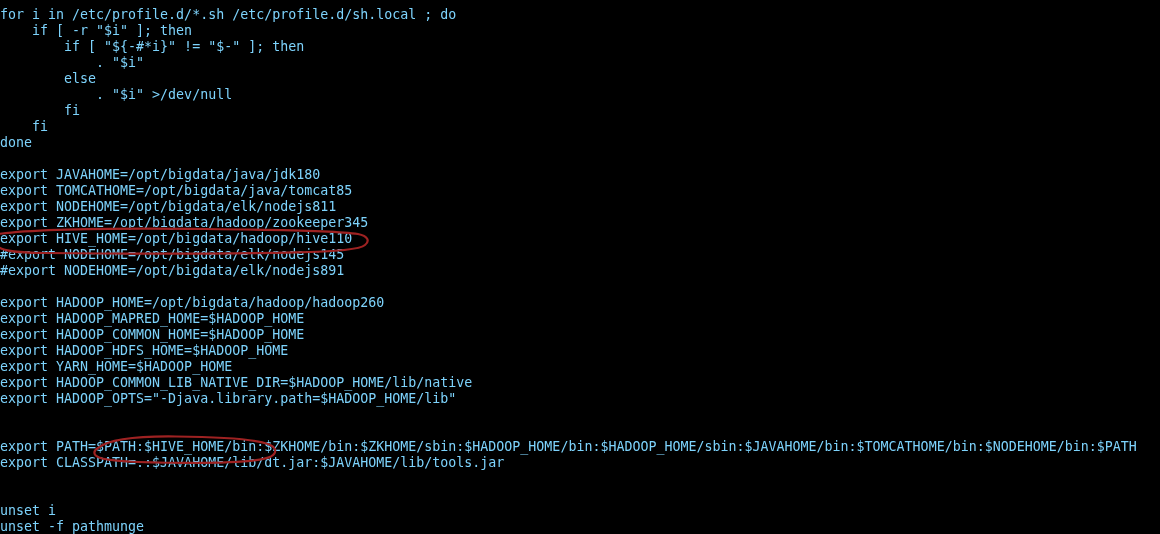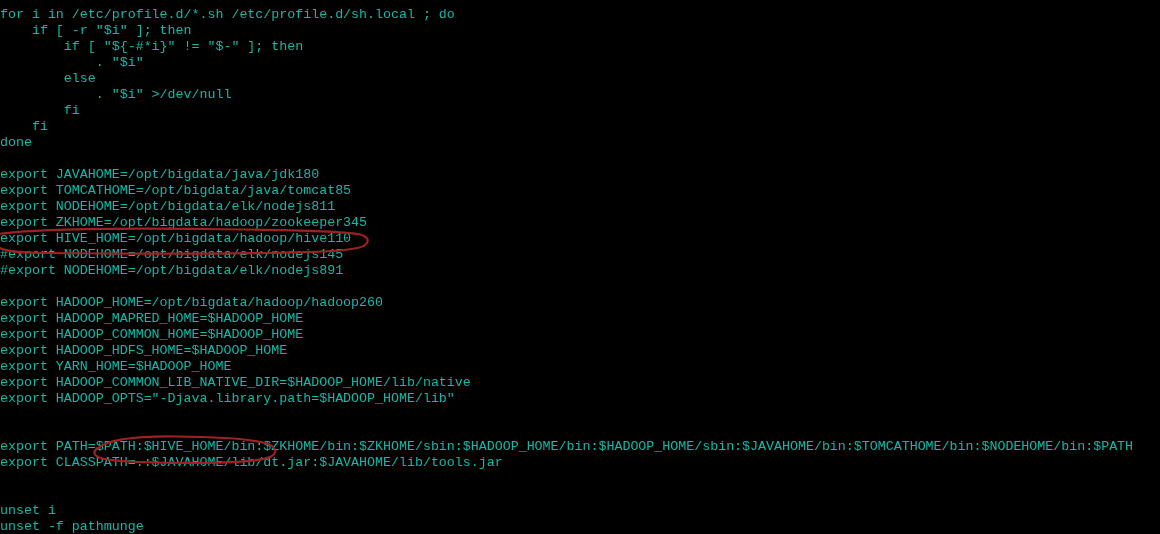--- a/index.html
+++ b/index.html
@@ -23,22 +23,21 @@
   #code-lines {
     position: absolute;
     left: 0;
     top: 7px;
     width: 1160px;
     white-space: pre;
   }
   .term-line {
     height: 16px;
     white-space: pre;
-    color: #14b8a6;
-    font-family: Liberation Mono, monospace;
+    color: #7dd3fc;
   }
   
   #annotation-layer {
     position: absolute;
     left: 0;
     top: 0;
     width: 1160px;
     height: 534px;
     pointer-events: none;
   }

